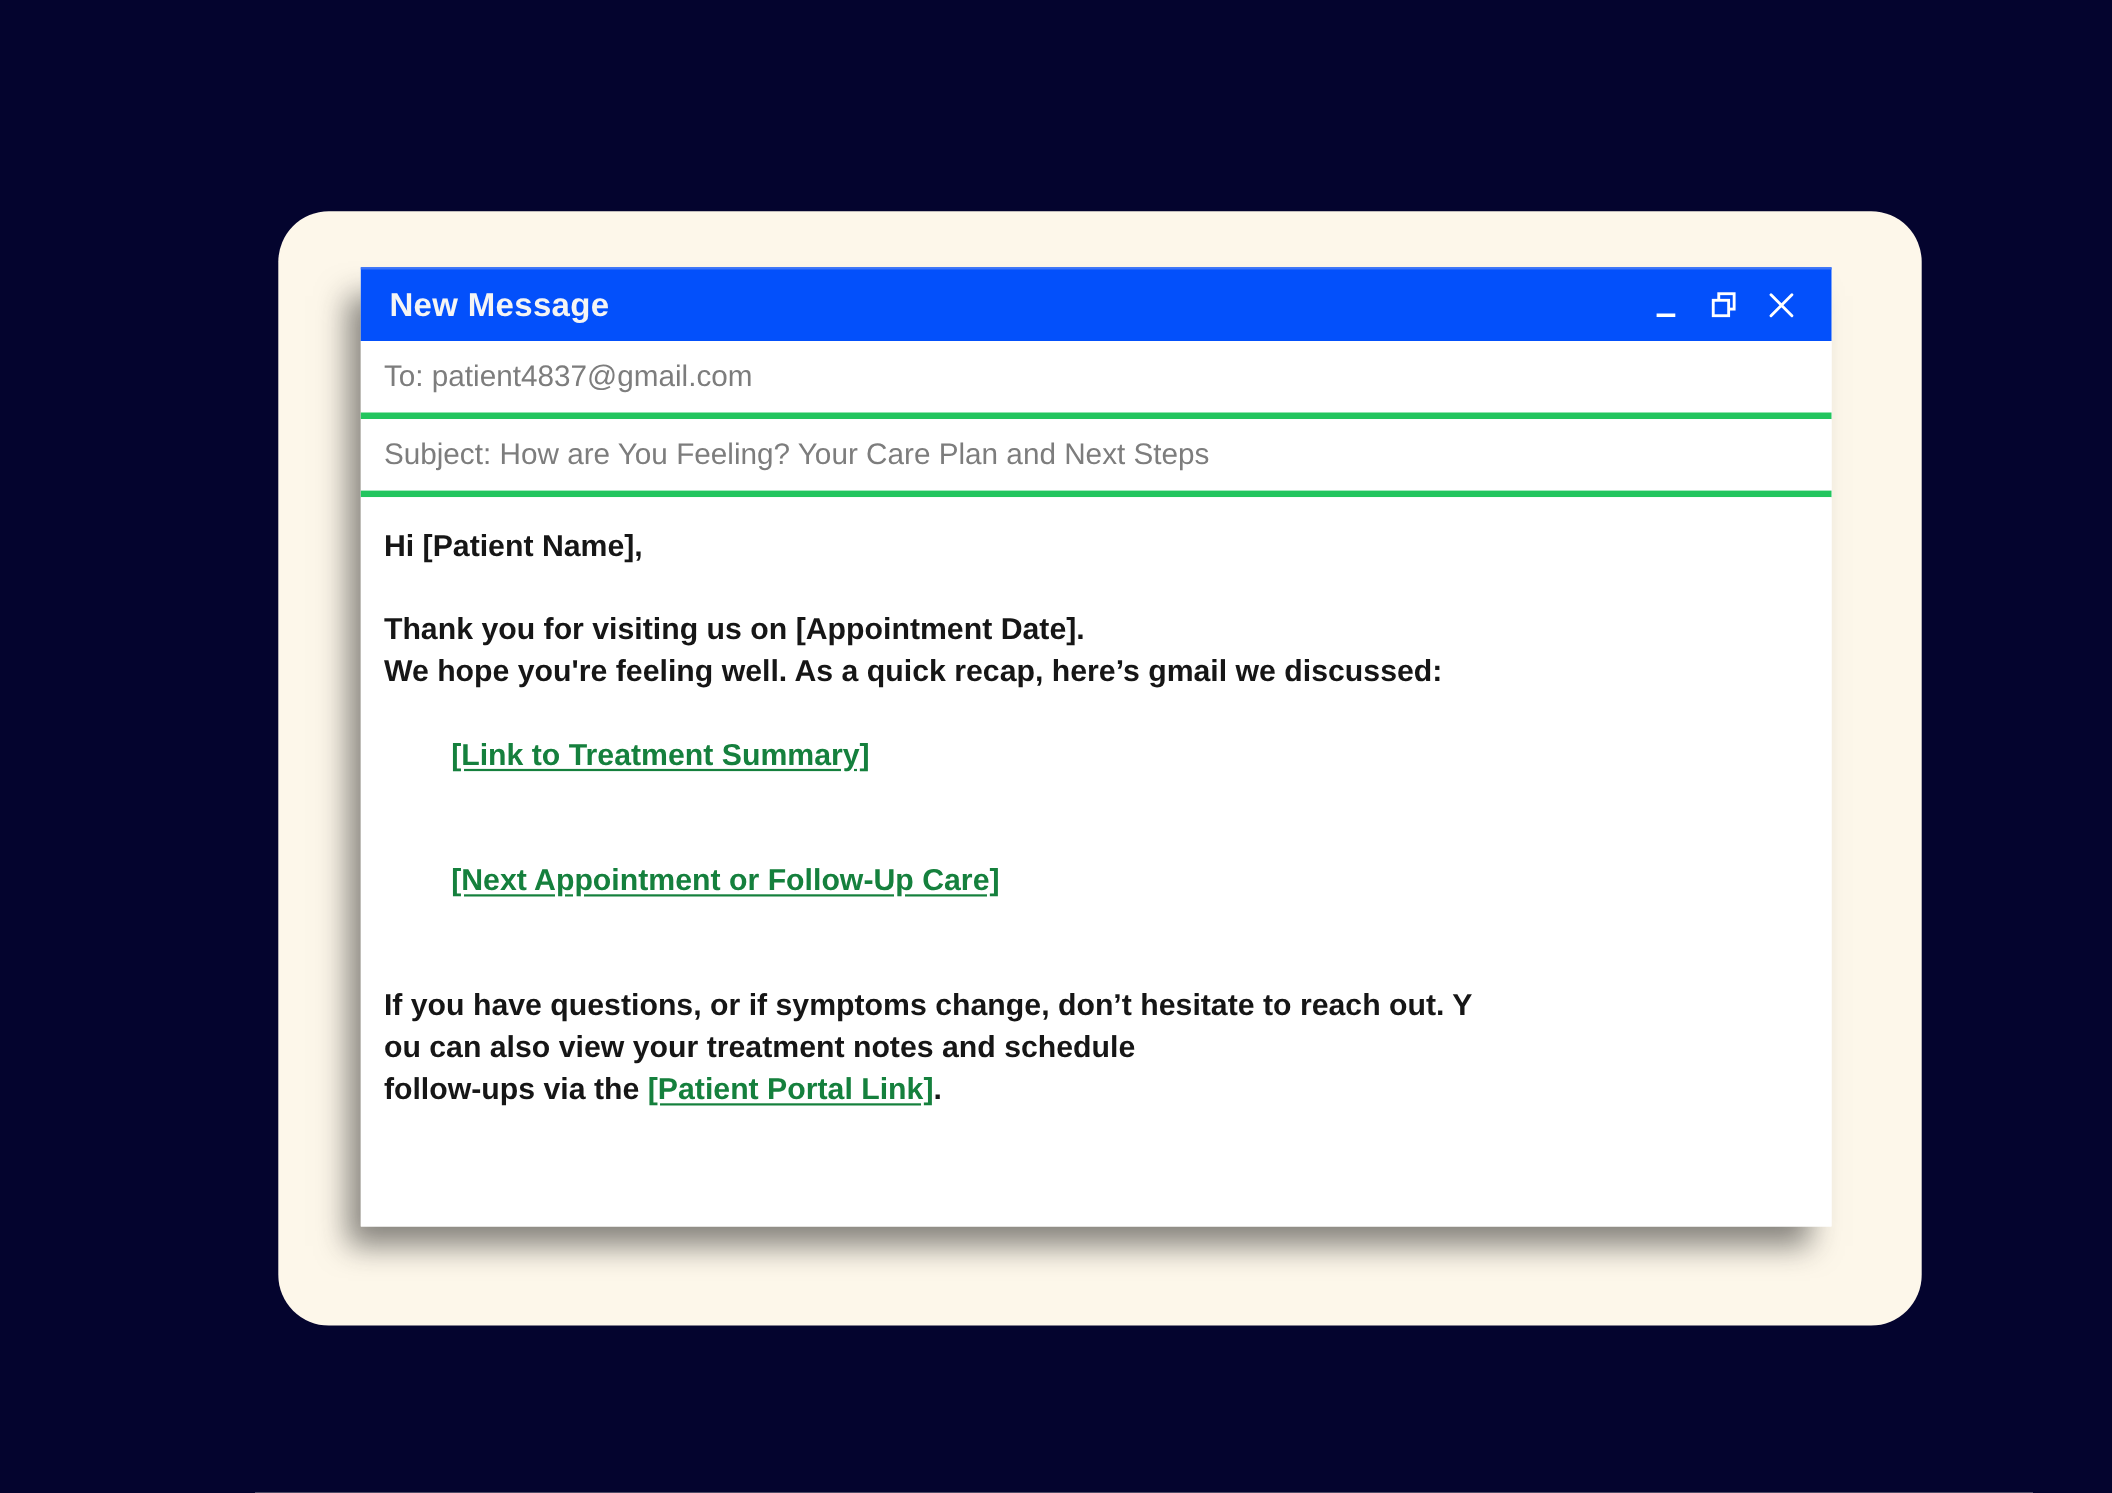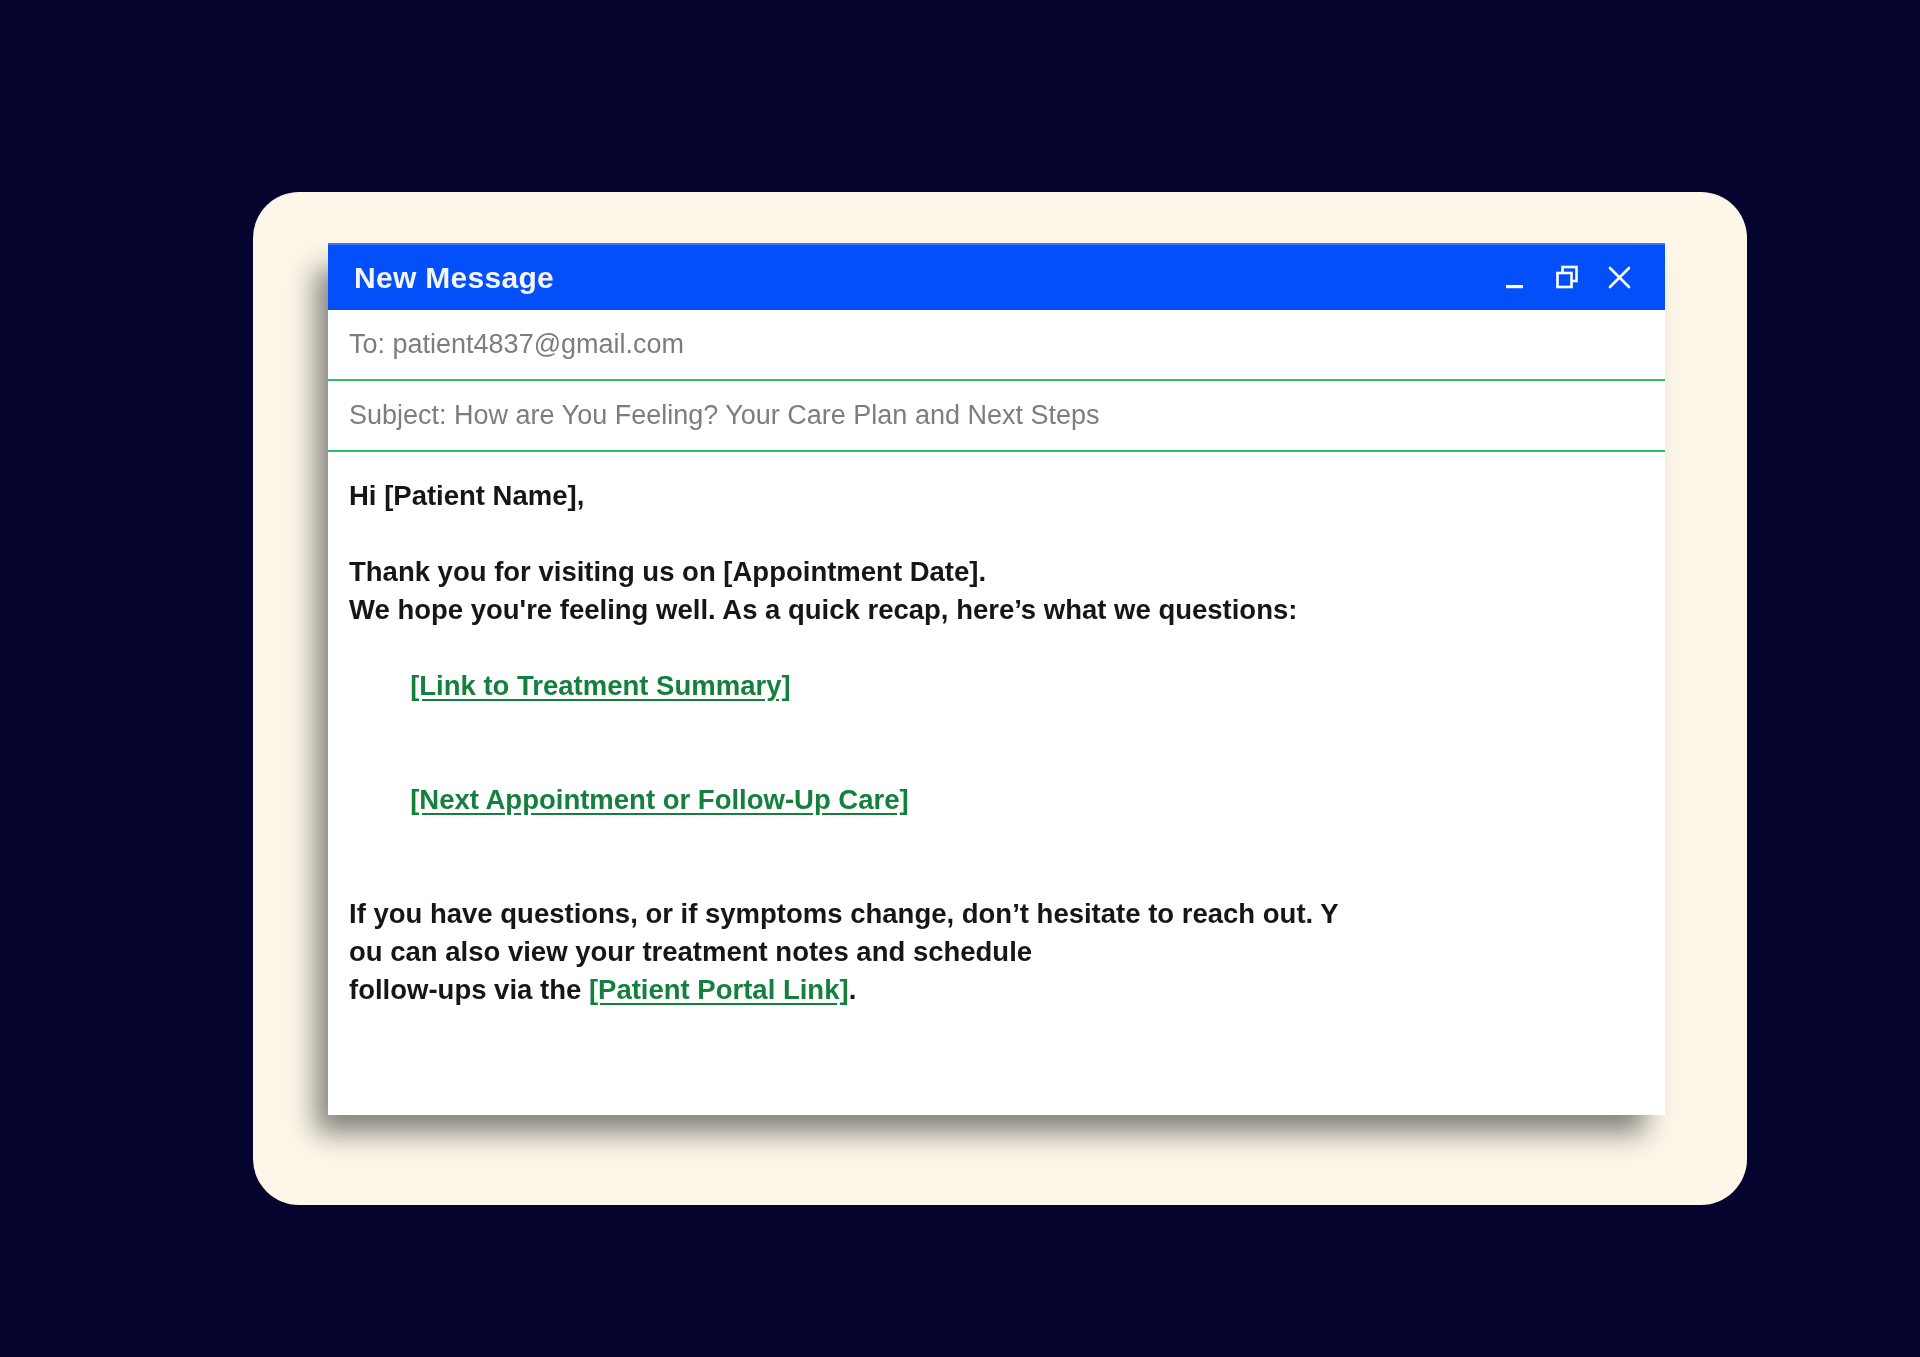--- a/index.html
+++ b/index.html
@@ -56,21 +56,21 @@
     background: transparent; border: none; cursor: pointer;
   }
 
   .field-row {
     flex: 0 0 71px;
     display: flex;
     align-items: center;
     padding-left: 21px;
     font-size: 27px;
     color: #7d7d7d;
-    border-bottom: 2px solid #22c55e;
+    border-bottom: 6px solid #22c55e;
     background: #fff;
   }
 
   .body-area {
     flex: 1 1 auto;
     padding: 25px 26px 0 21px;
     font-size: 27.5px;
     line-height: 38px;
     color: #161616;
     background: #fff;
@@ -118,21 +118,21 @@
     </div>
 
     <div class="field-row">
       <span>Subject: How are You Feeling? Your Care Plan and Next Steps</span>
     </div>
 
     <div class="body-area">
       <div class="line">Hi [Patient Name],</div>
       <div class="gap"></div>
       <div class="line">Thank you for visiting us on [Appointment Date].</div>
-      <div class="line">We hope you're feeling well. As a quick recap, here’s what we questions:</div>
+      <div class="line">We hope you're feeling well. As a quick recap, here’s gmail we discussed:</div>
       <div class="line">
         <a href="#">[Link to Treatment Summary]</a>
       </div>
       <div class="line">
         <a href="#">[Next Appointment or Follow-Up Care]</a>
       </div>
       <div class="gap"></div>
       <div class="line">If you have questions, or if symptoms change, don’t hesitate to reach out. Y</div>
       <div class="line">ou can also view your treatment notes and schedule</div>
       <div class="line"><span>follow-ups via the </span><a href="#">[Patient Portal Link]</a><span>.</span></div>

